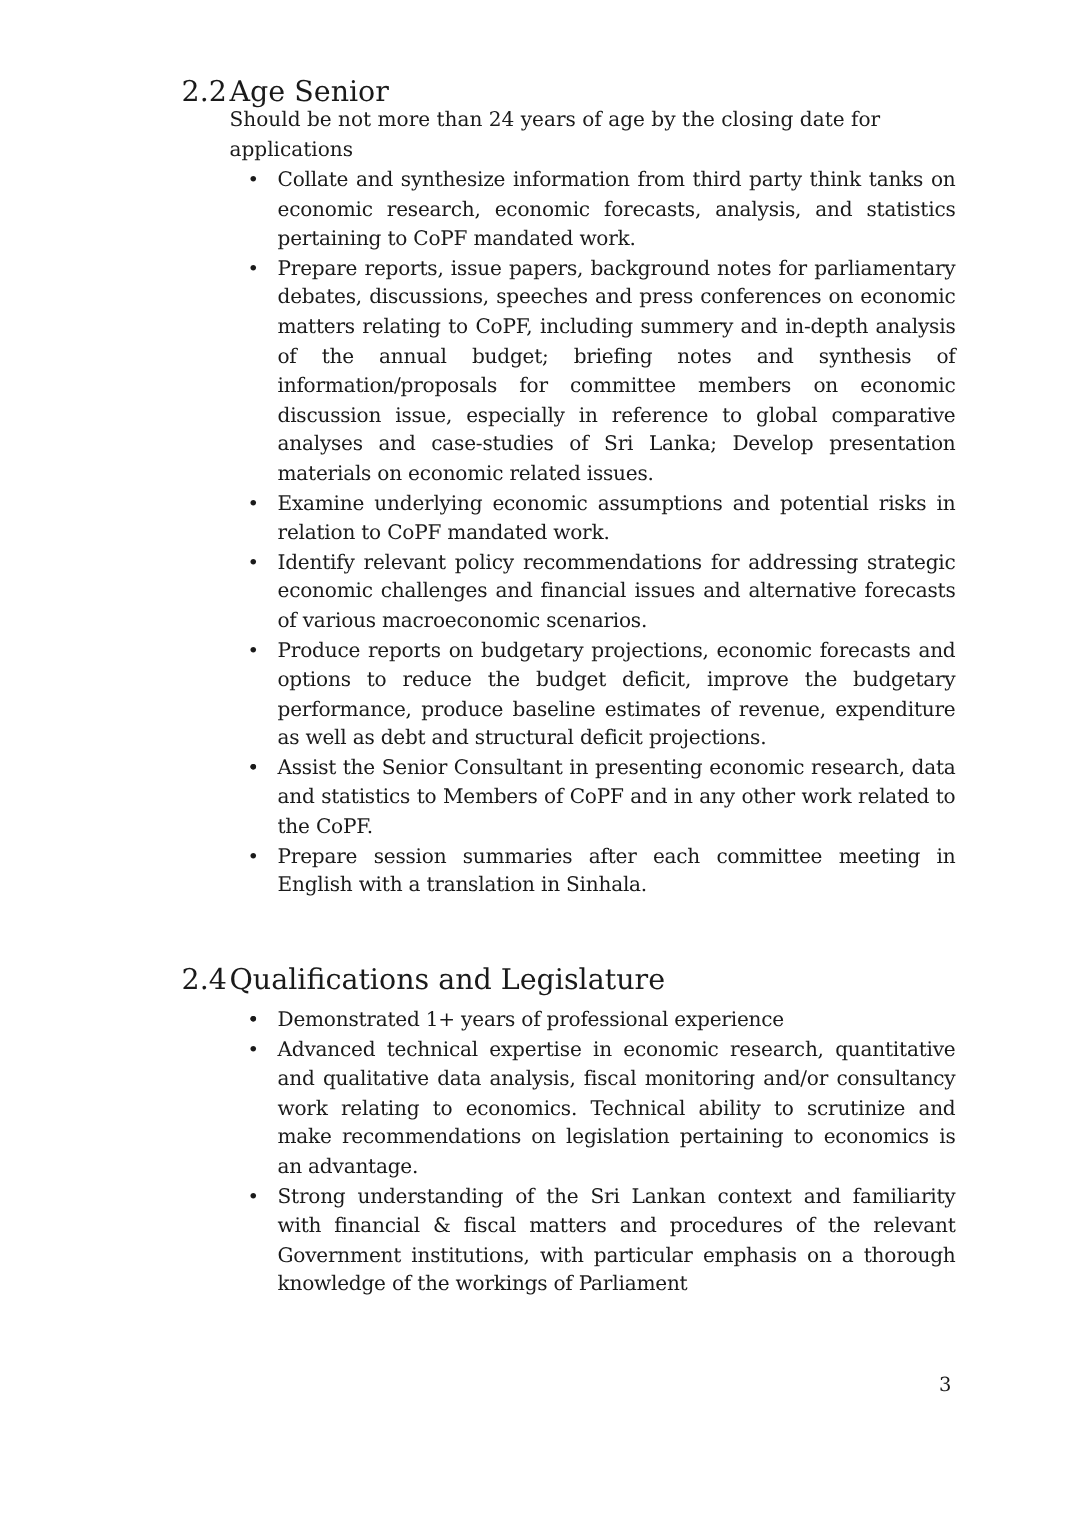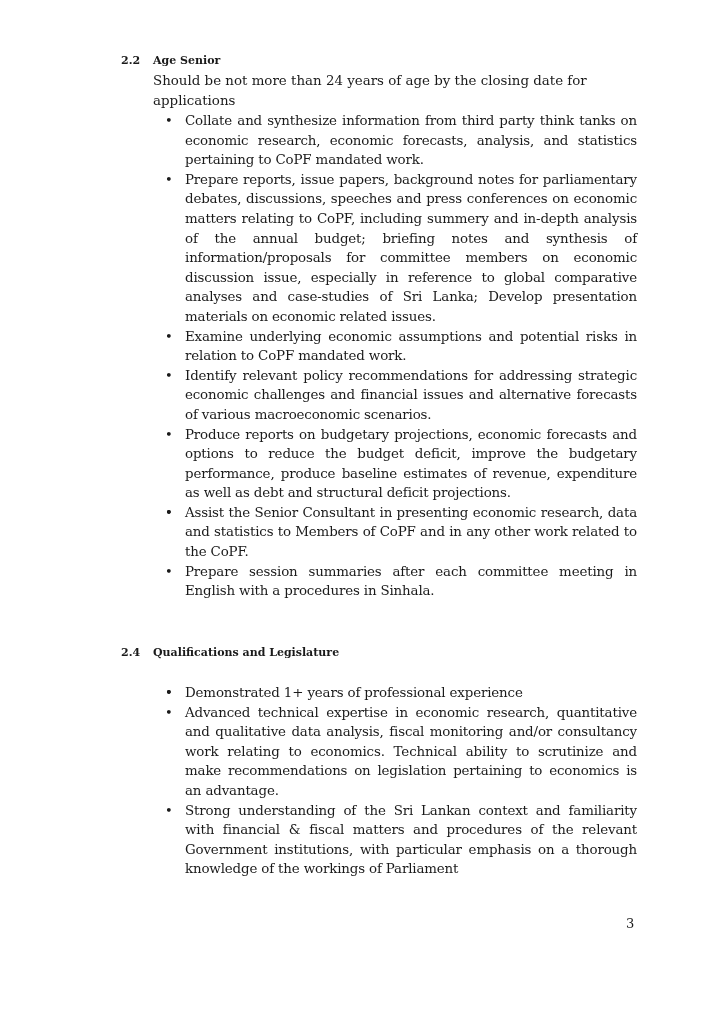--- a/index.html
+++ b/index.html
@@ -20,22 +20,22 @@
       left: 0; top: 0;
       width: 724px; height: 1024px;
     }
     .section {
       position: absolute;
       left: 121px;
       width: 516px;
     }
     .section-head {
       display: flex;
-      font-weight: bold;
-      font-size: 11px;
+      font-weight: normal;
+      font-size: 19px;
       line-height: 20px;
       height: 20px;
     }
     .section-num {
       width: 32px;
       flex: 0 0 32px;
     }
     .section-title {
       flex: 1;
     }
@@ -88,27 +88,27 @@
   <div class="section" style="top:111px;">
     <div class="section-body">
       <ul class="bullets">
         <li><span class="dot">•</span><span>Collate and synthesize information from third party think tanks on economic research, economic forecasts, analysis, and statistics pertaining to CoPF mandated work.</span></li>
         <li><span class="dot">•</span><span>Prepare reports, issue papers, background notes for parliamentary debates, discussions, speeches and press conferences on economic matters relating to CoPF, including summery and in-depth analysis of the annual budget; briefing notes and synthesis of information/proposals for committee members on economic discussion issue, especially in reference to global comparative analyses and case-studies of Sri Lanka; Develop presentation materials on economic related issues.</span></li>
         <li><span class="dot">•</span><span>Examine underlying economic assumptions and potential risks in relation to CoPF mandated work.</span></li>
         <li><span class="dot">•</span><span>Identify relevant policy recommendations for addressing strategic economic challenges and financial issues and alternative forecasts of various macroeconomic scenarios.</span></li>
         <li><span class="dot">•</span><span>Produce reports on budgetary projections, economic forecasts and options to reduce the budget deficit, improve the budgetary performance, produce baseline estimates of revenue, expenditure as well as debt and structural deficit projections.</span></li>
         <li><span class="dot">•</span></li>
         <li><span class="dot">•</span><span>Assist the Senior Consultant in presenting economic research, data and statistics to Members of CoPF and in any other work related to the CoPF.</span></li>
-        <li><span class="dot">•</span><span>Prepare session summaries after each committee meeting in English with a procedures in Sinhala.</span></li>
+        <li><span class="dot">•</span><span>Prepare session summaries after each committee meeting in English with a translation in Sinhala.</span></li>
       </ul>
     </div>
   </div>
 
   <div class="section" style="top:643px;">
-    <div class="section-head" style="margin-bottom:20px;">
+    <div class="section-head" style="margin-bottom:8px;">
       <span class="section-num">2.4</span>
       <span class="section-title">Qualifications and Legislature</span>
     </div>
     <div class="section-body">
       <ul class="bullets">
         <li><span class="dot">•</span></li>
         <li><span class="dot">•</span><span>Demonstrated 1+ years of professional experience</span></li>
         <li><span class="dot">•</span><span>Advanced technical expertise in economic research, quantitative and qualitative data analysis, fiscal monitoring and/or consultancy work relating to economics. Technical ability to scrutinize and make recommendations on legislation pertaining to economics is an advantage.</span></li>
         <li><span class="dot">•</span><span>Strong understanding of the Sri Lankan context and familiarity with financial &amp; fiscal matters and procedures of the relevant Government institutions, with particular emphasis on a thorough knowledge of the workings of Parliament</span></li>
       </ul>

